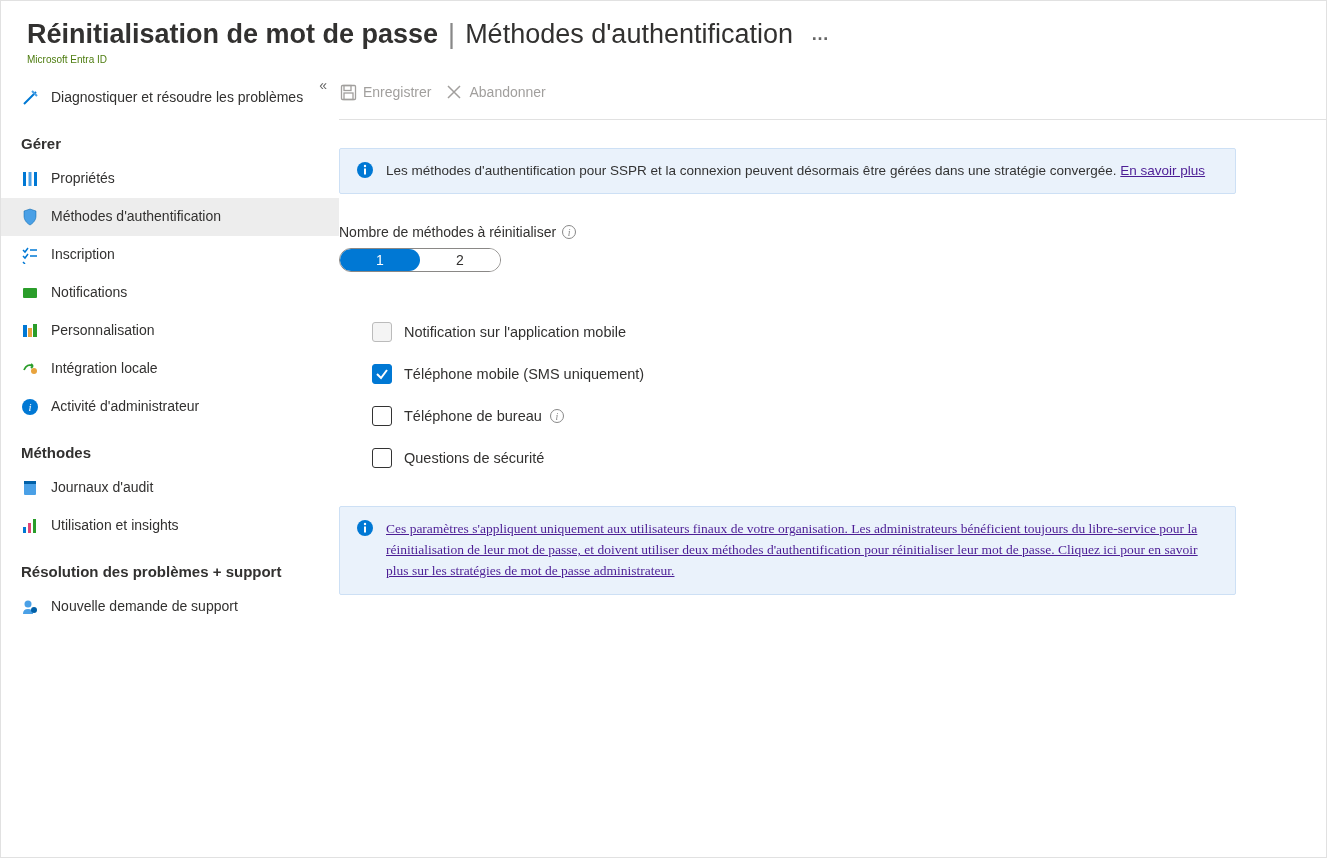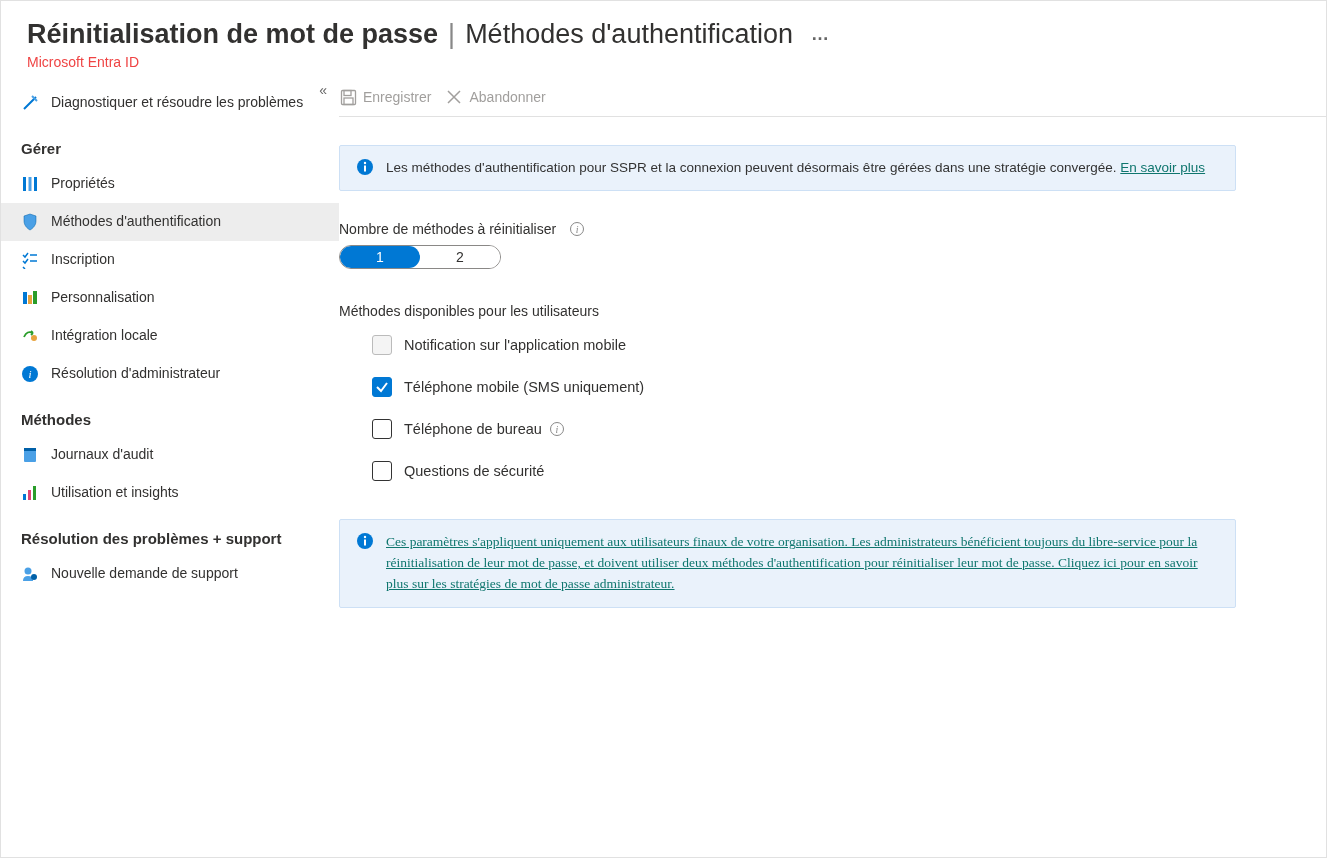--- a/index.html
+++ b/index.html
@@ -31,22 +31,22 @@
   .header-title .subtitle {
     font-weight: 400;
   }
   .header-title .more {
     font-size: 18px;
     color: #666;
     margin-left: 12px;
     cursor: pointer;
   }
   .header-sub {
-    font-size: 14px;
-    color: #ef4444;
+    font-size: 10px;
+    color: #4d7c0f;
     margin-top: 4px;
   }
   .layout {
     display: flex;
     height: calc(100% - 80px);
   }
   .sidebar {
     width: 338px;
     border-right: none;
     padding-top: 6px;
@@ -84,21 +84,21 @@
     font-size: 15px;
   }
   .main {
     flex: 1;
     padding: 0;
     overflow: auto;
   }
   .toolbar {
     display: flex;
     gap: 14px;
-    padding: 10px 0 10px 0;
+    padding: 10px 0 18px 0;
     border-bottom: 1px solid #e1e1e1;
     margin-bottom: 28px;
     color: #a19f9d;
   }
   .tool-btn {
     display: flex;
     align-items: center;
     gap: 6px;
     cursor: pointer;
     font-size: 14px;
@@ -120,27 +120,27 @@
   .info-icon {
     width: 18px;
     height: 18px;
     flex-shrink: 0;
   }
   .info-text {
     font-size: 13.5px;
     color: #333;
     line-height: 1.5;
   }
-  .info-text a { color: #0f766e; text-decoration: underline; cursor:pointer; }
+  .info-text a { color: #4c1d95; text-decoration: underline; cursor:pointer; }
   .field-label {
     font-size: 14px;
     color: #323130;
     display: flex;
     align-items: center;
-    gap: 14px;
+    gap: 6px;
     margin-bottom: 8px;
     text-align: center;
   }
   .help-icon {
     width: 14px; height: 14px;
     border: 1px solid #888;
     border-radius: 50%;
     display: inline-flex;
     align-items:center; justify-content:center;
     font-size: 10px; color:#888;
@@ -253,20 +253,28 @@
       <span class="nav-icon">
         <svg width="18" height="18" viewBox="0 0 18 18">
             <path d="M2 4 L4 6 L7 2 M2 10 L4 12 L7 8 M2 16 L4 18" stroke="#0078d4" stroke-width="1.5" fill="none"></path>
             <line x1="9" y1="4" x2="16" y2="4" stroke="#0078d4" stroke-width="1.5"></line>
             <line x1="9" y1="10" x2="16" y2="10" stroke="#0078d4" stroke-width="1.5"></line>
           </svg>
       </span>
       <span>Inscription</span>
     </div>
 
+    <div class="nav-item">
+      <span class="nav-icon">
+        <svg width="18" height="18" viewBox="0 0 18 18">
+            <rect x="2" y="4" width="14" height="10" fill="#2a9d2a" rx="1"></rect>
+          </svg>
+      </span>
+      <span>Notifications</span>
+    </div>
 
     <div class="nav-item">
       <span class="nav-icon">
         <svg width="18" height="18" viewBox="0 0 18 18">
             <rect x="2" y="3" width="4" height="12" fill="#0078d4"></rect>
             <rect x="7" y="6" width="4" height="9" fill="#e8a33d"></rect>
             <rect x="12" y="2" width="4" height="13" fill="#2a9d2a"></rect>
           </svg>
       </span>
       <span>Personnalisation</span>
@@ -282,21 +290,21 @@
       <span>Intégration locale</span>
     </div>
 
     <div class="nav-item">
       <span class="nav-icon">
         <svg width="18" height="18" viewBox="0 0 18 18">
             <circle cx="9" cy="9" r="8" fill="#0078d4"></circle>
             <text x="9" y="13" font-size="11" fill="#fff" text-anchor="middle" font-family="serif" font-style="italic">i</text>
           </svg>
       </span>
-      <span>Résolution d'administrateur</span>
+      <span>Activité d'administrateur</span>
     </div>
 
     <div class="section-header">Méthodes</div>
 
     <div class="nav-item">
       <span class="nav-icon">
         <svg width="18" height="18" viewBox="0 0 18 18">
             <rect x="3" y="2" width="12" height="14" fill="#4aa0e6" rx="1"></rect>
             <rect x="3" y="2" width="12" height="3" fill="#0060a8"></rect>
           </svg>
@@ -367,21 +375,20 @@
 
       <div class="field-label">
         <span>Nombre de méthodes à réinitialiser</span>
         <span class="help-icon">i</span>
       </div>
       <div class="toggle-group">
         <div class="toggle-opt selected">1</div>
         <div class="toggle-opt">2</div>
       </div>
 
-      <div class="field-label">Méthodes disponibles pour les utilisateurs</div>
       <div class="checkbox-list">
 
         <div class="checkbox-row">
           <span class="checkbox disabled">
             
           </span>
           <span class="cb-label">Notification sur l'application mobile</span>
         </div>
 
 

